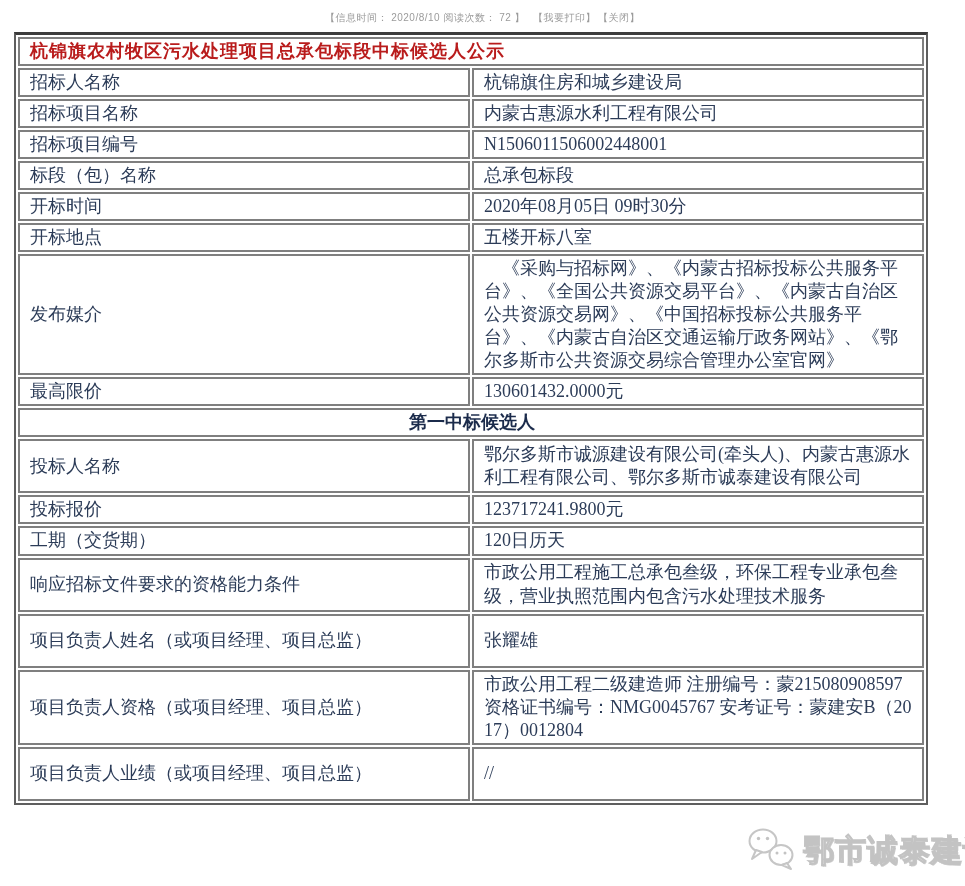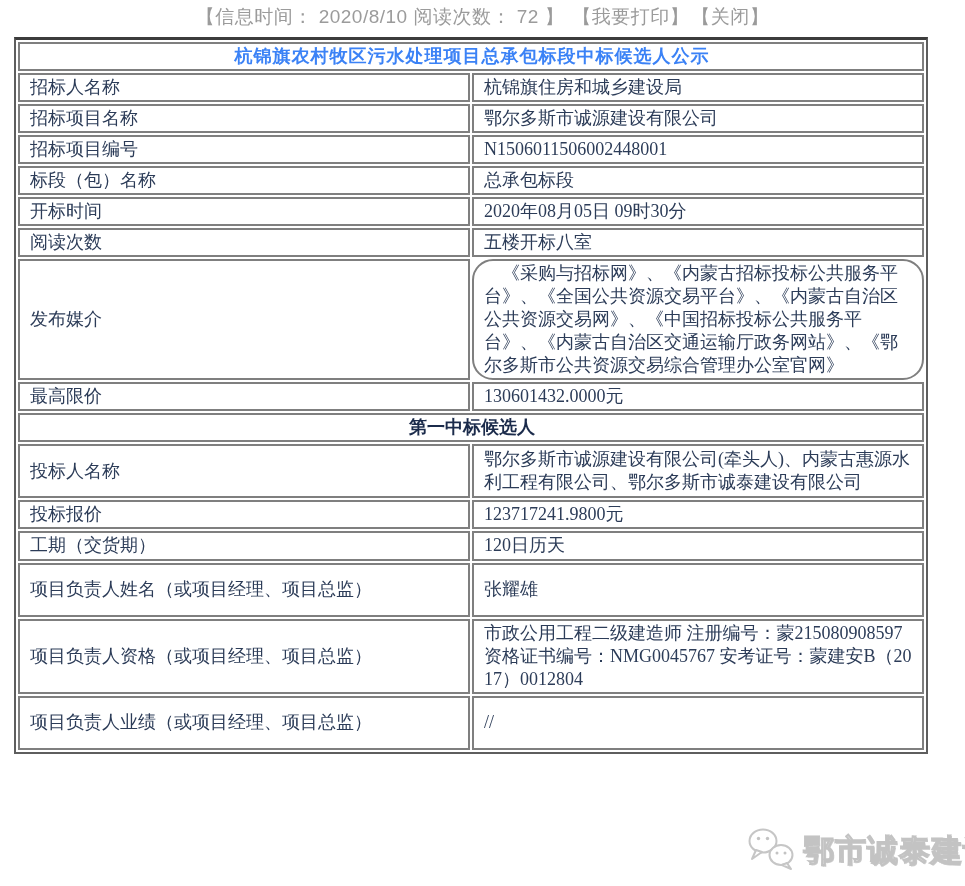--- a/index.html
+++ b/index.html
@@ -7,23 +7,23 @@
   body {
     width: 965px; height: 886px; overflow: hidden;
     background: #ffffff;
     font-family: "Liberation Serif", "DejaVu Serif", serif;
     color: #2c3c58;
     position: relative;
   }
   .top-bar {
     width: 100%;
     text-align: center;
-    padding: 4px 0 7px 0;
+    padding: 11px 0 7px 0;
     font-family: "Liberation Sans", "DejaVu Sans", sans-serif;
-    font-size: 19px;
+    font-size: 10px;
     color: #9b9b9b;
     letter-spacing: 0.5px;
   }
   .top-bar .meta-text { margin-right: 6px; }
   .top-bar a {
     color: #9b9b9b;
     text-decoration: none;
     cursor: pointer;
     margin-left: 2px;
   }
@@ -45,38 +45,37 @@
     vertical-align: middle;
     word-break: break-all;
   }
   td.lbl {
     width: 216px;
     padding-left: 4px;
     padding-right: 6px;
   }
   td.title-cell {
     height: 26px;
-    text-align: center;
     font-size: 21px;
     font-weight: bold;
-    color: #3b82f6;
+    color: #b91c1c;
     letter-spacing: 1px;
   }
   td.section-cell {
     height: 21px;
     text-align: center;
     font-size: 19px;
     font-weight: bold;
     color: #1b2b4b;
     margin-left: 8px;
   }
   tr.r1 td { height: 23px; }
   tr.r2 td { height: 54px; }
   tr.rmedia td { height: 104px; }
-  td.val-indent { text-indent: 1em; padding-right: 14px; border-radius: 21px; }
+  td.val-indent { text-indent: 1em; padding-right: 14px; }
   .watermark {
     position: absolute;
     left: 746px;
     top: 826px;
     display: flex;
     align-items: center;
     gap: 3px;
     z-index: 5;
     pointer-events: none;
   }
@@ -102,36 +101,36 @@
   <tbody>
       <tr>
     <td colspan="2" class="title-cell">杭锦旗农村牧区污水处理项目总承包标段中标候选人公示</td>
   </tr>
   <tr class="r1">
     <td class="lbl">招标人名称</td>
     <td class="val">杭锦旗住房和城乡建设局</td>
   </tr>
   <tr class="r1">
     <td class="lbl">招标项目名称</td>
-    <td class="val">鄂尔多斯市诚源建设有限公司</td>
+    <td class="val">内蒙古惠源水利工程有限公司</td>
   </tr>
   <tr class="r1">
     <td class="lbl">招标项目编号</td>
     <td class="val">N1506011506002448001</td>
   </tr>
   <tr class="r1">
     <td class="lbl">标段（包）名称</td>
     <td class="val">总承包标段</td>
   </tr>
   <tr class="r1">
     <td class="lbl">开标时间</td>
     <td class="val">2020年08月05日  09时30分</td>
   </tr>
   <tr class="r1">
-    <td class="lbl">阅读次数</td>
+    <td class="lbl">开标地点</td>
     <td class="val">五楼开标八室</td>
   </tr>
   <tr class="rmedia">
     <td class="lbl">发布媒介</td>
     <td class="val val-indent">《采购与招标网》、《内蒙古招标投标公共服务平台》、《全国公共资源交易平台》、《内蒙古自治区公共资源交易网》、《中国招标投标公共服务平台》、《内蒙古自治区交通运输厅政务网站》、《鄂尔多斯市公共资源交易综合管理办公室官网》</td>
   </tr>
   <tr class="r1">
     <td class="lbl">最高限价</td>
     <td class="val">130601432.0000元</td>
   </tr>
@@ -142,20 +141,24 @@
     <td class="lbl">投标人名称</td>
     <td class="val">鄂尔多斯市诚源建设有限公司(牵头人)、内蒙古惠源水利工程有限公司、鄂尔多斯市诚泰建设有限公司</td>
   </tr>
   <tr class="r1">
     <td class="lbl">投标报价</td>
     <td class="val">123717241.9800元</td>
   </tr>
   <tr class="r1">
     <td class="lbl">工期（交货期）</td>
     <td class="val">120日历天</td>
+  </tr>
+  <tr class="r2">
+    <td class="lbl">响应招标文件要求的资格能力条件</td>
+    <td class="val">市政公用工程施工总承包叁级，环保工程专业承包叁级，营业执照范围内包含污水处理技术服务</td>
   </tr>
   <tr class="r2">
     <td class="lbl">项目负责人姓名（或项目经理、项目总监）</td>
     <td class="val">张耀雄</td>
   </tr>
   <tr class="r2">
     <td class="lbl">项目负责人资格（或项目经理、项目总监）</td>
     <td class="val">市政公用工程二级建造师 注册编号：蒙215080908597 资格证书编号：NMG0045767 安考证号：蒙建安B（2017）0012804</td>
   </tr>
   <tr class="r2">

